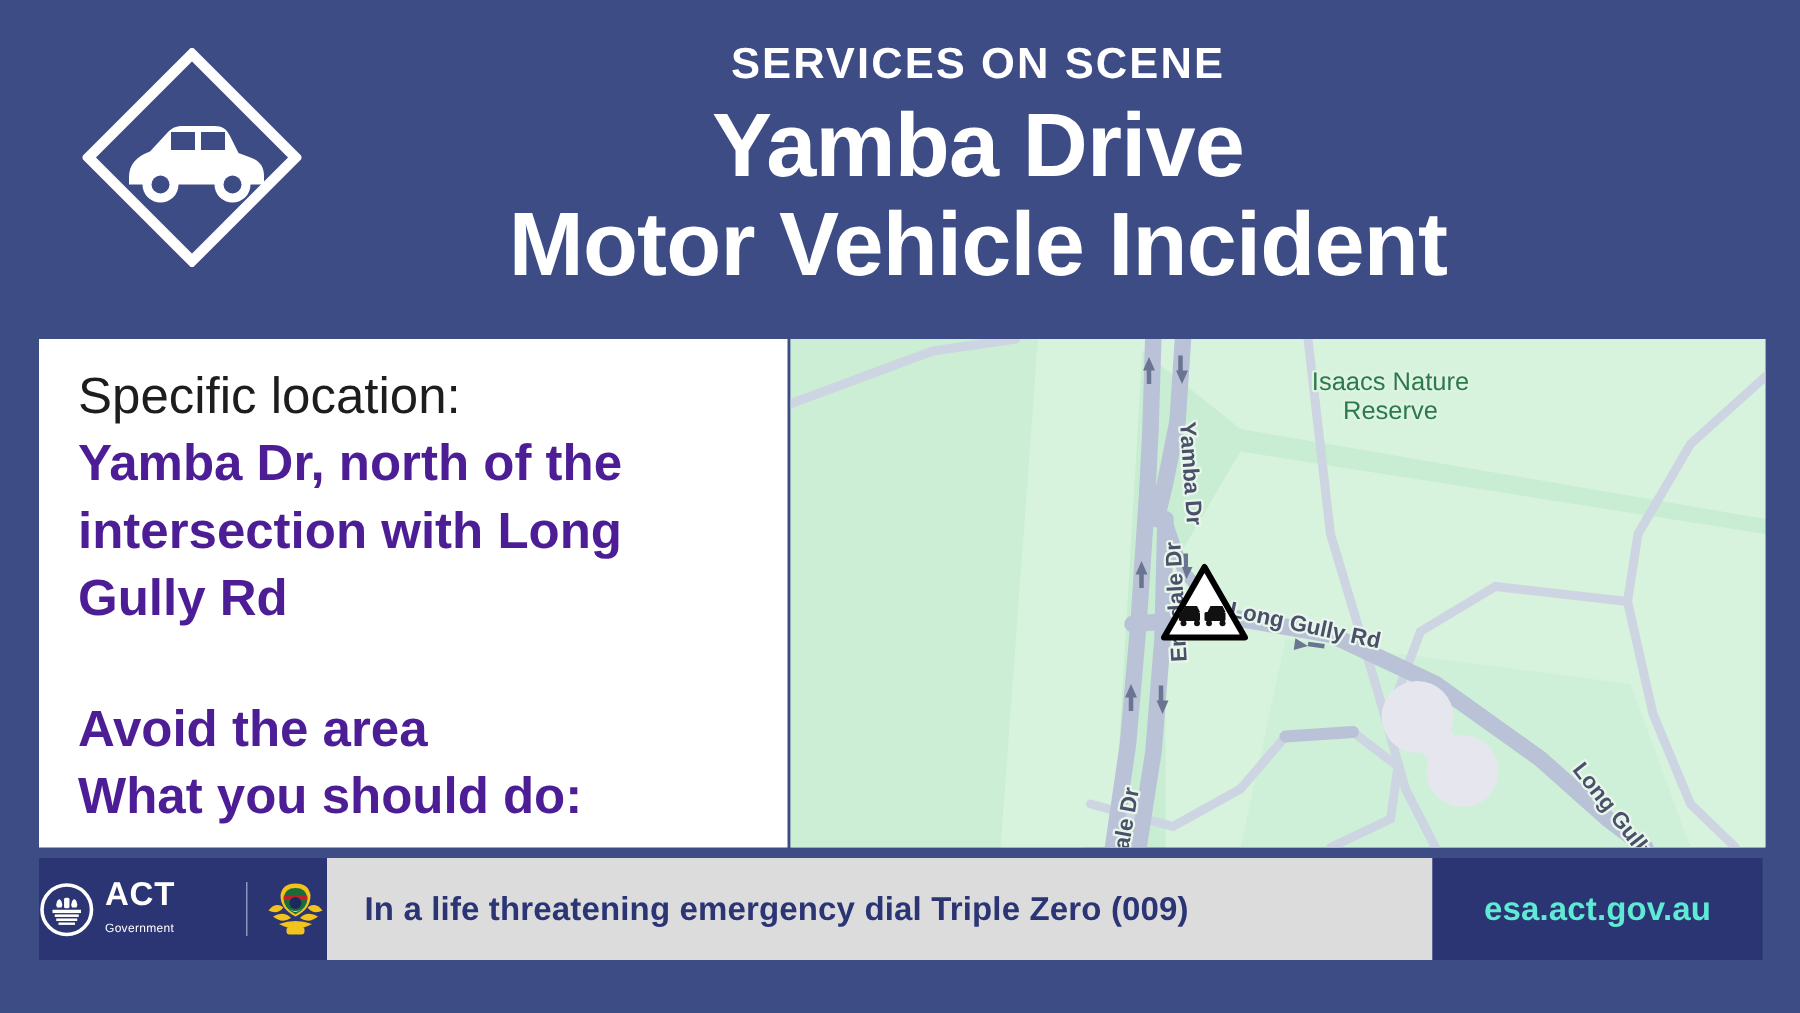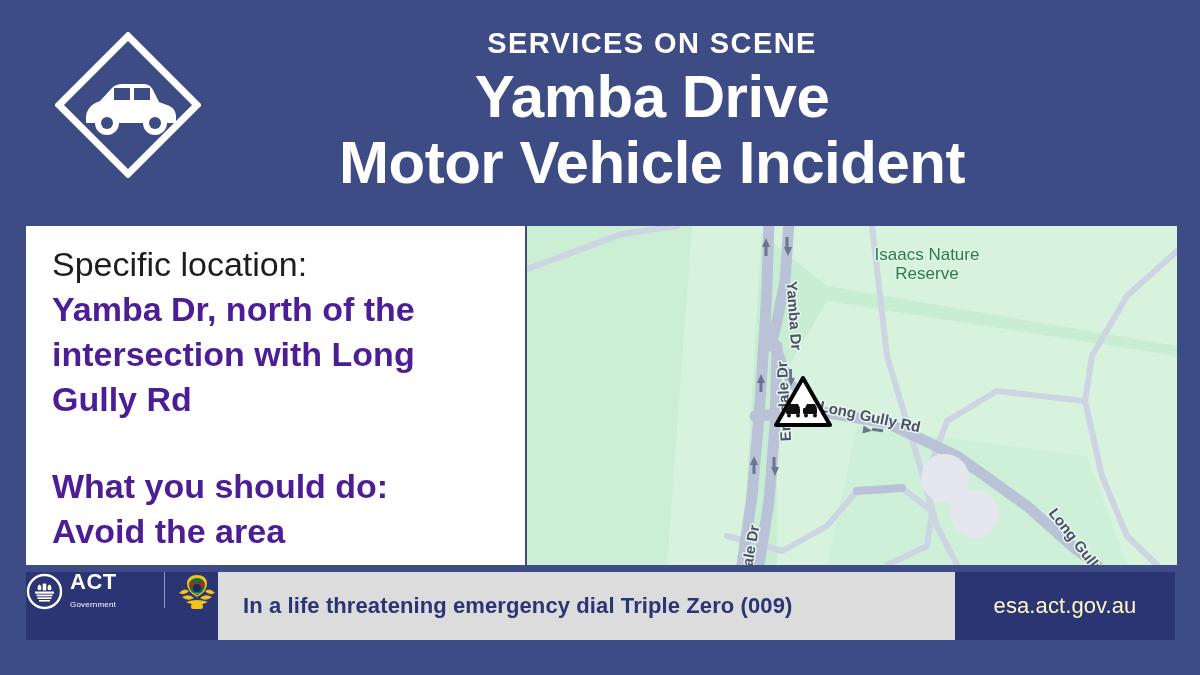--- a/index.html
+++ b/index.html
@@ -34,21 +34,21 @@
   
   #map{
     position:absolute;left:501px;top:0;width:650px;height:339px;
     background:#c8edd2;overflow:hidden;
   }
   #map svg{display:block;}
   
   #footer{position:absolute;left:26px;top:572px;width:1149px;height:68px;}
   #logoblock{
     position:absolute;left:0;top:0;width:192px;height:68px;
-    background:#2b3574;display:flex;align-items:flex-start;justify-content:center;
+    background:#2b3574;display:flex;align-items:center;justify-content:center;
   }
   #actlogo{display:flex;align-items:center;}
   #actcrest{width:37px;height:37px;}
   #acttext{margin-left:7px;}
   #actword{
     color:#ffffff;font-size:22px;font-weight:bold;letter-spacing:0.5px;
     line-height:20px;
   }
   #actgov{
     color:#ffffff;font-size:8px;letter-spacing:0.2px;line-height:10px;
@@ -61,21 +61,21 @@
     background:#dcdcdc;display:flex;align-items:center;
   }
   #msgtext{
     color:#2b3574;font-size:22px;font-weight:bold;margin-left:25px;
     letter-spacing:0.1px;
   }
   #urlblock{
     position:absolute;left:929px;top:0;width:220px;height:68px;
     background:#2b3574;display:flex;align-items:center;justify-content:center;
   }
-  #urltext{color:#fef9c3;font-size:22px;font-weight:normal;letter-spacing:0.1px;}
+  #urltext{color:#5eead4;font-size:22px;font-weight:bold;letter-spacing:0.1px;}
   .maplabel{
     font-family:"Liberation Sans",sans-serif;font-weight:bold;
     fill:#4a5069;paint-order:stroke;stroke:#e8f6ec;stroke-width:3px;
     stroke-linejoin:round;
   }
   .parklabel{
     font-family:"Liberation Sans",sans-serif;
     fill:#2c7a4b;paint-order:stroke;stroke:#ddf4e3;stroke-width:3px;
     stroke-linejoin:round;
   }
@@ -109,22 +109,22 @@
   </div>
 
 </div>
 
 <div id="content">
 
   <div id="infopanel">
     <div class="lbl-light">Specific location:</div>
     <div class="lbl-bold">Yamba Dr, north of the intersection with Long Gully Rd</div>
     <div id="gap"></div>
+    <div class="lbl-bold">Avoid the area</div>
     <div class="lbl-bold">What you should do:</div>
-    <div class="lbl-bold">Avoid the area</div>
   </div>
 
   <div id="map">
     <svg width="650" height="339" viewBox="0 0 650 339">
 
       <rect x="0" y="0" width="650" height="339" fill="#c8edd2"></rect>
 
       <path d="M225 0 L650 0 L650 120 L300 60 Z" fill="#d7f3de"></path>
       <path d="M300 75 L650 130 L650 339 L250 339 L250 160 Z" fill="#d7f3de"></path>
       <path d="M0 0 L215 0 L195 339 L0 339 Z" fill="#cbeed4"></path>

